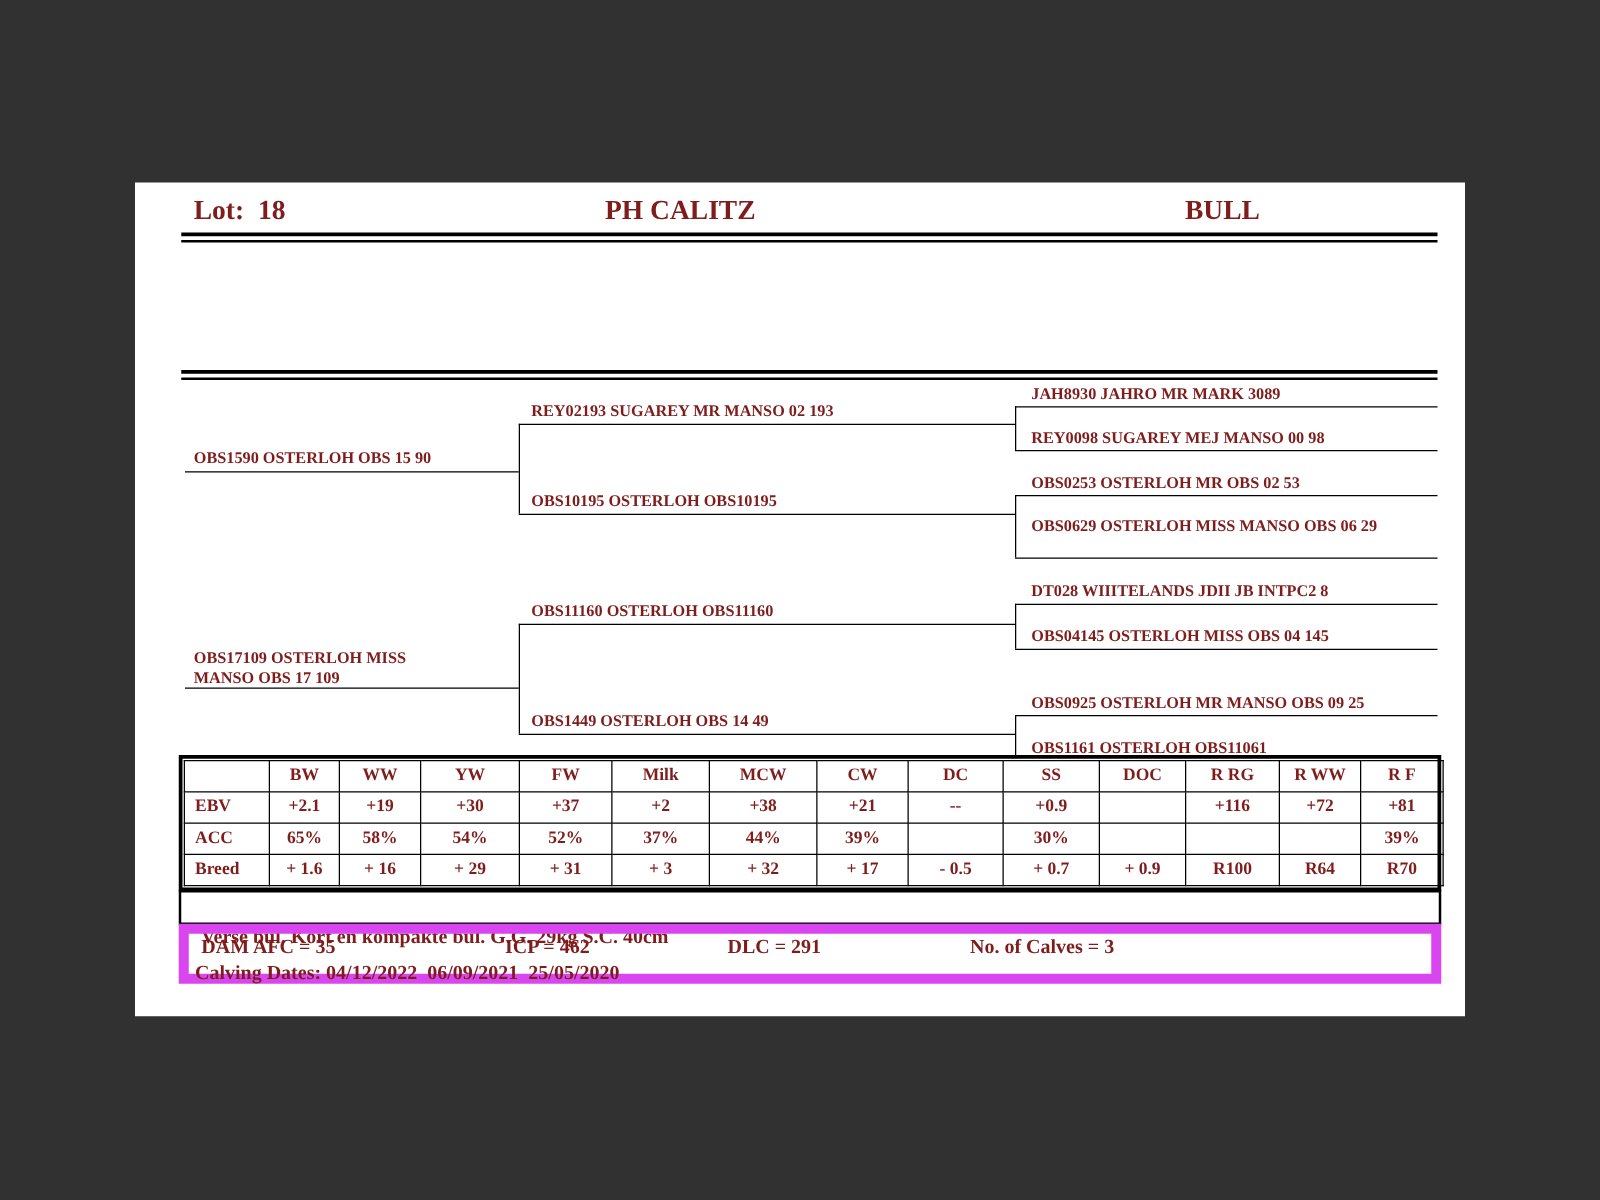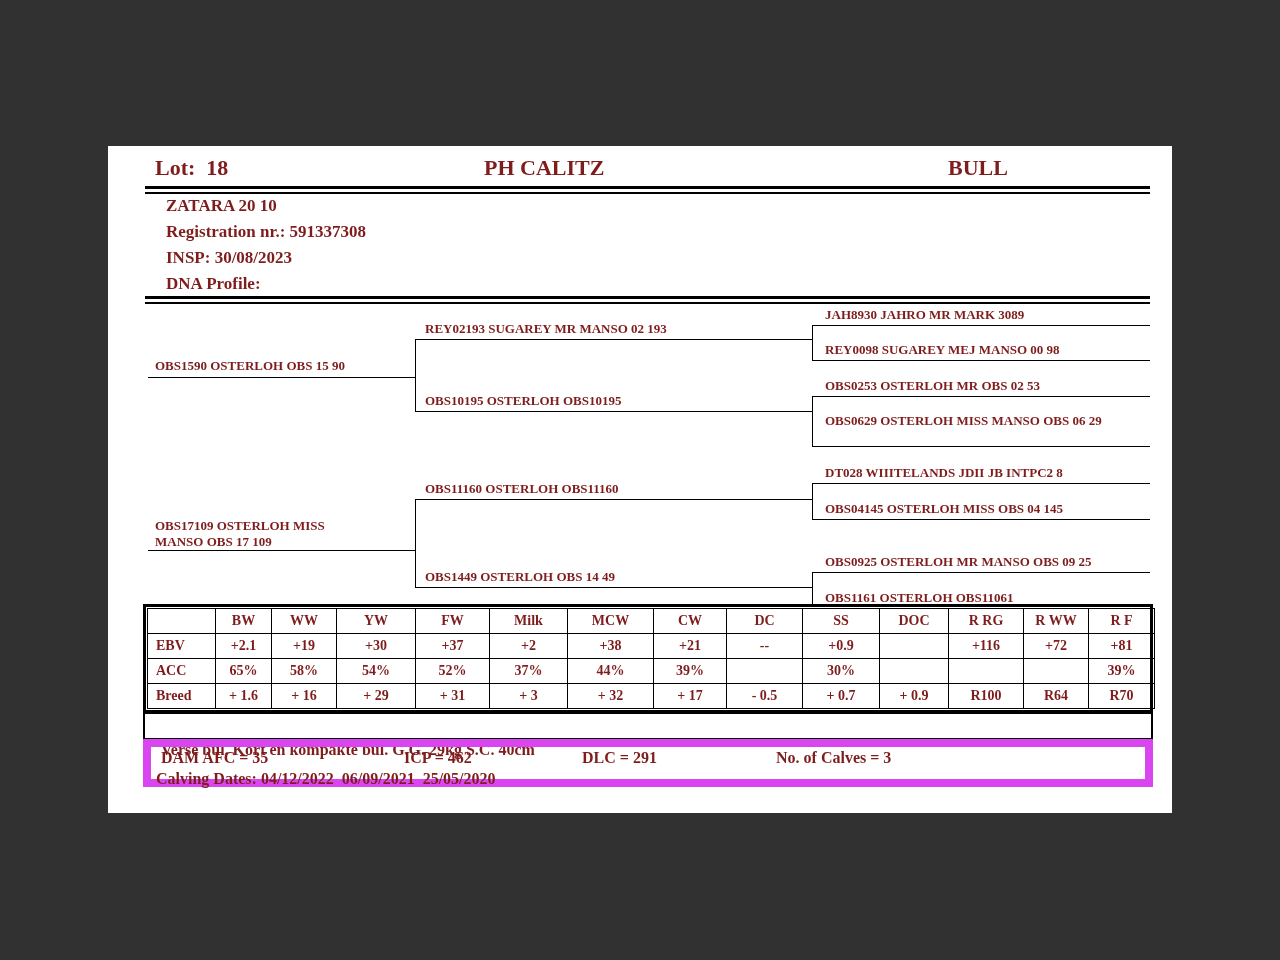--- a/index.html
+++ b/index.html
@@ -121,26 +121,20 @@
 <body>
 
 <div class="page">
 
   <div class="hdr-text" style="left:47px; top:9px;">Lot:  18</div>
   <div class="hdr-text" style="left:376px; top:9px;">PH CALITZ</div>
   <div class="hdr-text" style="left:840px; top:9px;">BULL</div>
 
   <div class="rule" style="top:40px;"></div>
 
-  <div class="info-col" style="left:58px; top:47px;">
-    <div>ZATARA 20 10</div>
-    <div>Registration nr.: 591337308</div>
-    <div>INSP: 30/08/2023</div>
-    <div>DNA Profile:</div>
-  </div>
 
   <div class="rule" style="top:150px;"></div>
 
   <div>
 
     <div class="ped" style="left:47px; top:212px; width:270px;">OBS1590 OSTERLOH OBS 15 90</div>
     <div class="ped" style="left:47px; top:372px; width:185px;">OBS17109 OSTERLOH MISS MANSO OBS 17 109</div>
 
     <div class="ped" style="left:317px; top:175px; width:390px;">REY02193 SUGAREY MR MANSO 02 193</div>
     <div class="ped" style="left:317px; top:247px; width:390px;">OBS10195 OSTERLOH OBS10195</div>

